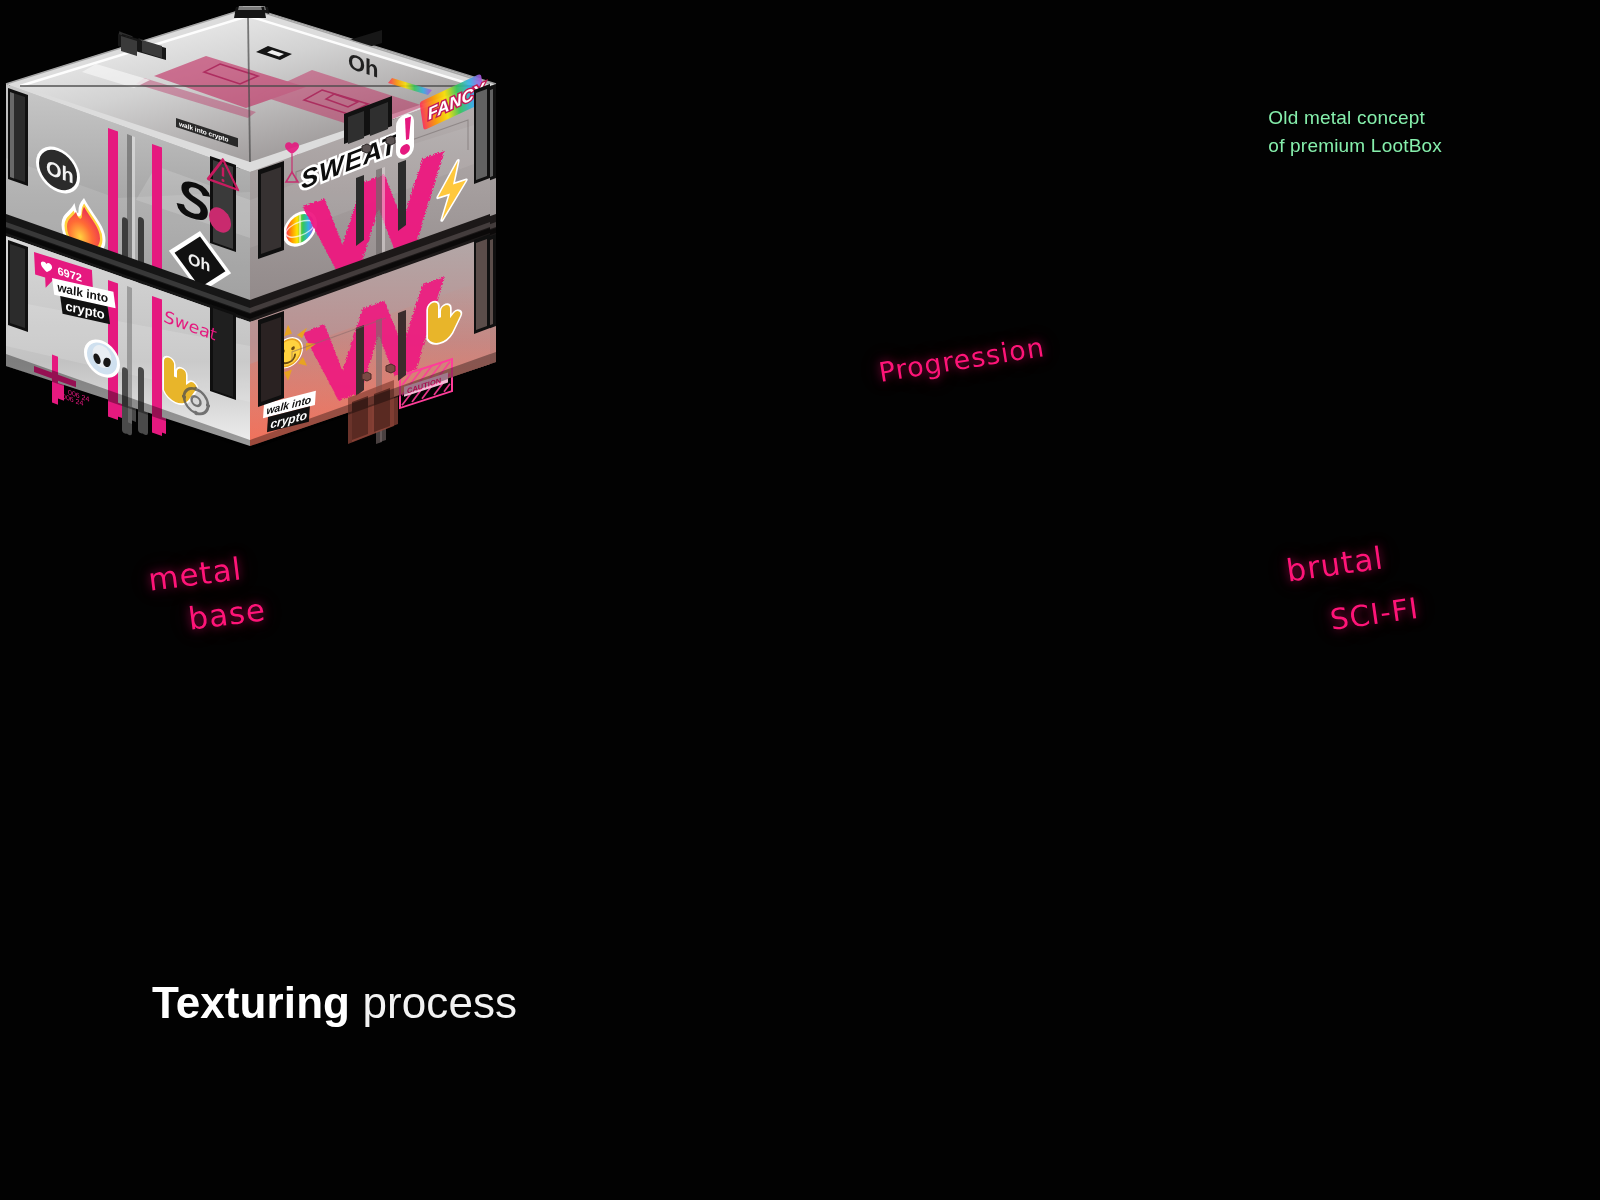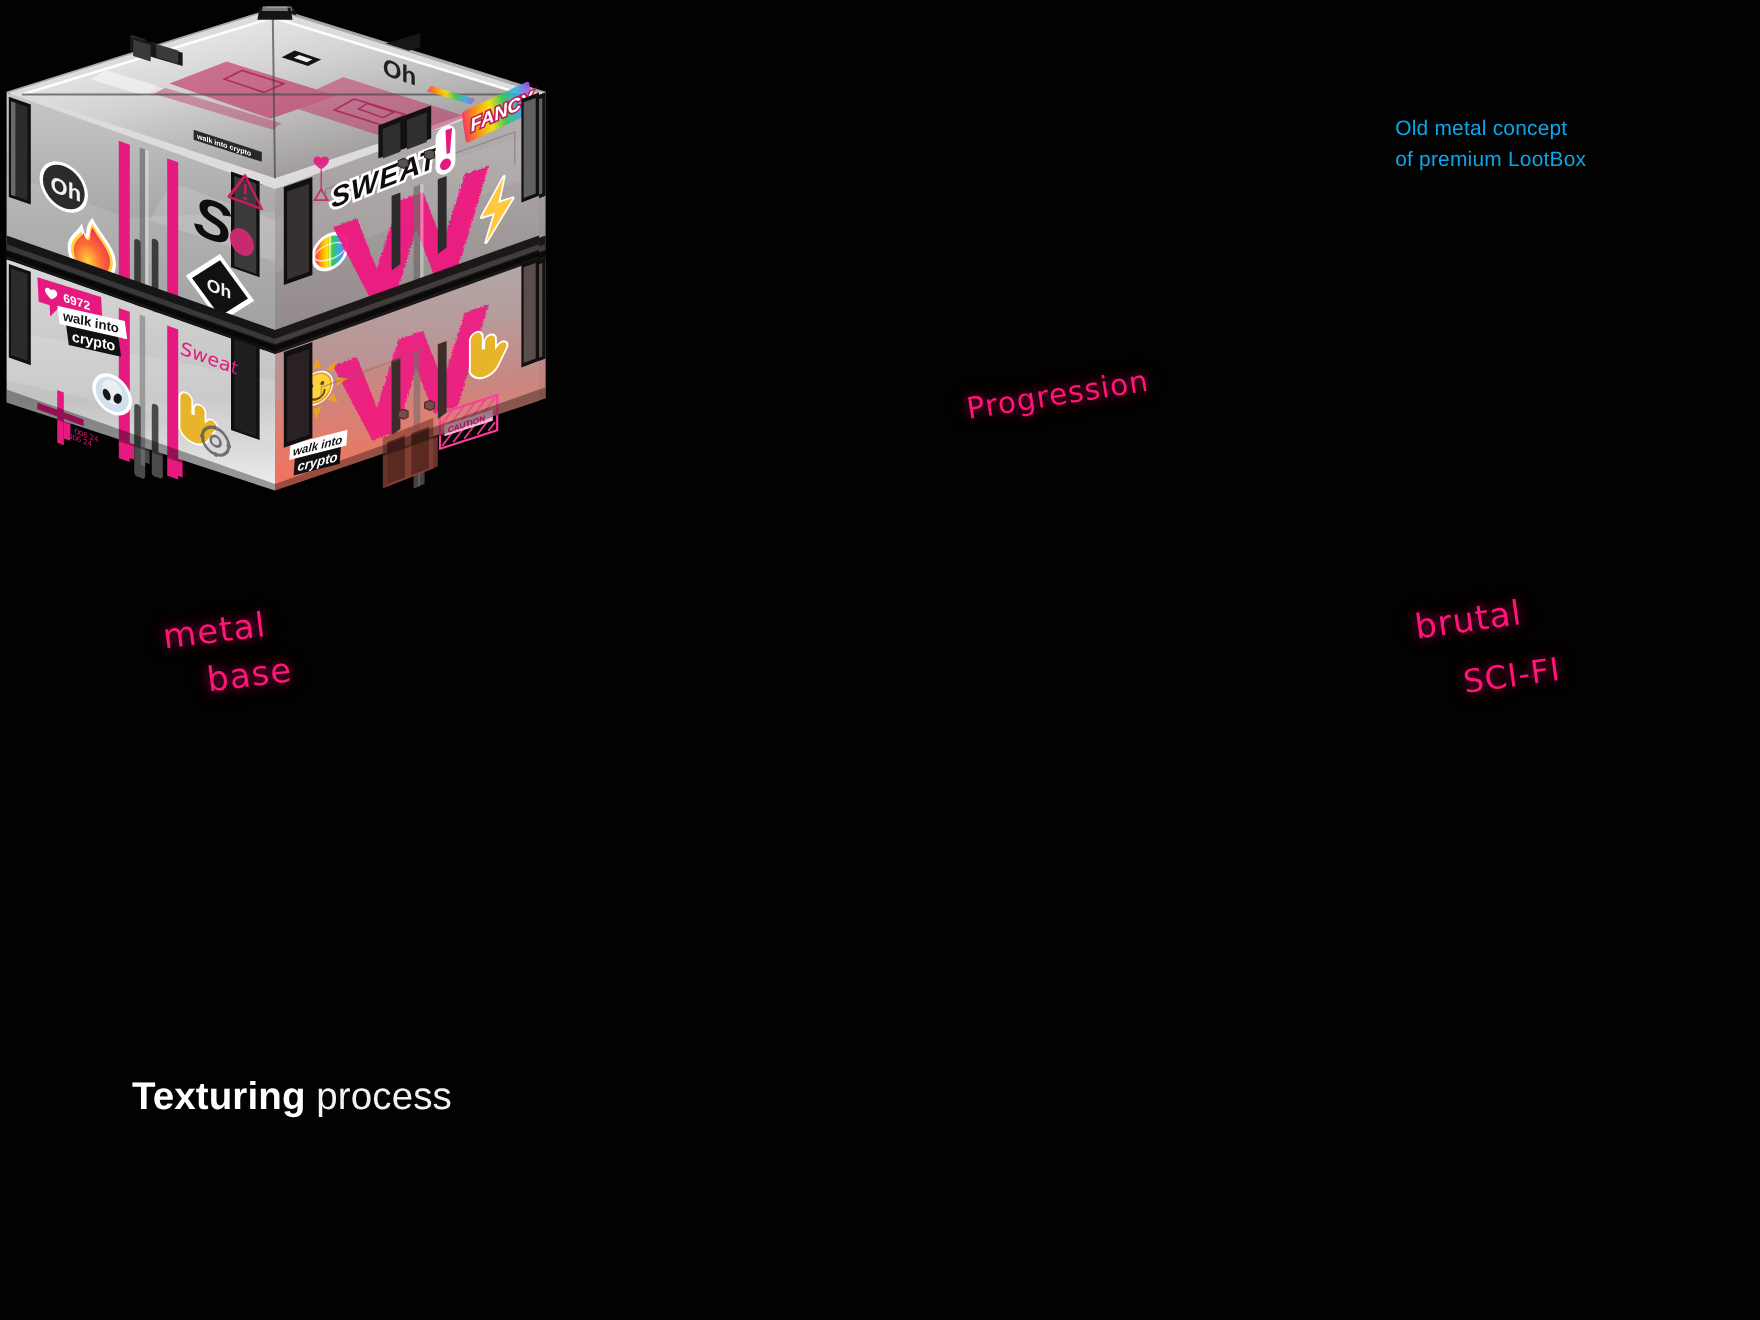--- a/index.html
+++ b/index.html
@@ -15,25 +15,25 @@
   
   .caption {
     position:absolute;
     color:#cfcfcf;
     font-size:19px;
     line-height:1.45;
     letter-spacing:.2px;
     font-weight:300;
     white-space:pre-line;
   }
-  #corner-note { right:158px; top:104px; text-align:left; color:#0ea5e9; }
+  #corner-note { right:158px; top:104px; text-align:left; color:#86efac; }
 
   #title-block {
-    position:absolute; left:120px; top:972px;
-    color:#f2f2f2; font-size:35px; line-height:1.42; letter-spacing:.1px;
+    position:absolute; left:152px; top:972px;
+    color:#f2f2f2; font-size:44px; line-height:1.42; letter-spacing:.1px;
     font-weight:300;
   }
   #title-block .b { font-weight:700; color:#fff; }
 
   .scribble {
     position:absolute;
     color:#ff1478;
     font-family:"DejaVu Sans", sans-serif;
     font-weight:400;
     letter-spacing:1px;

